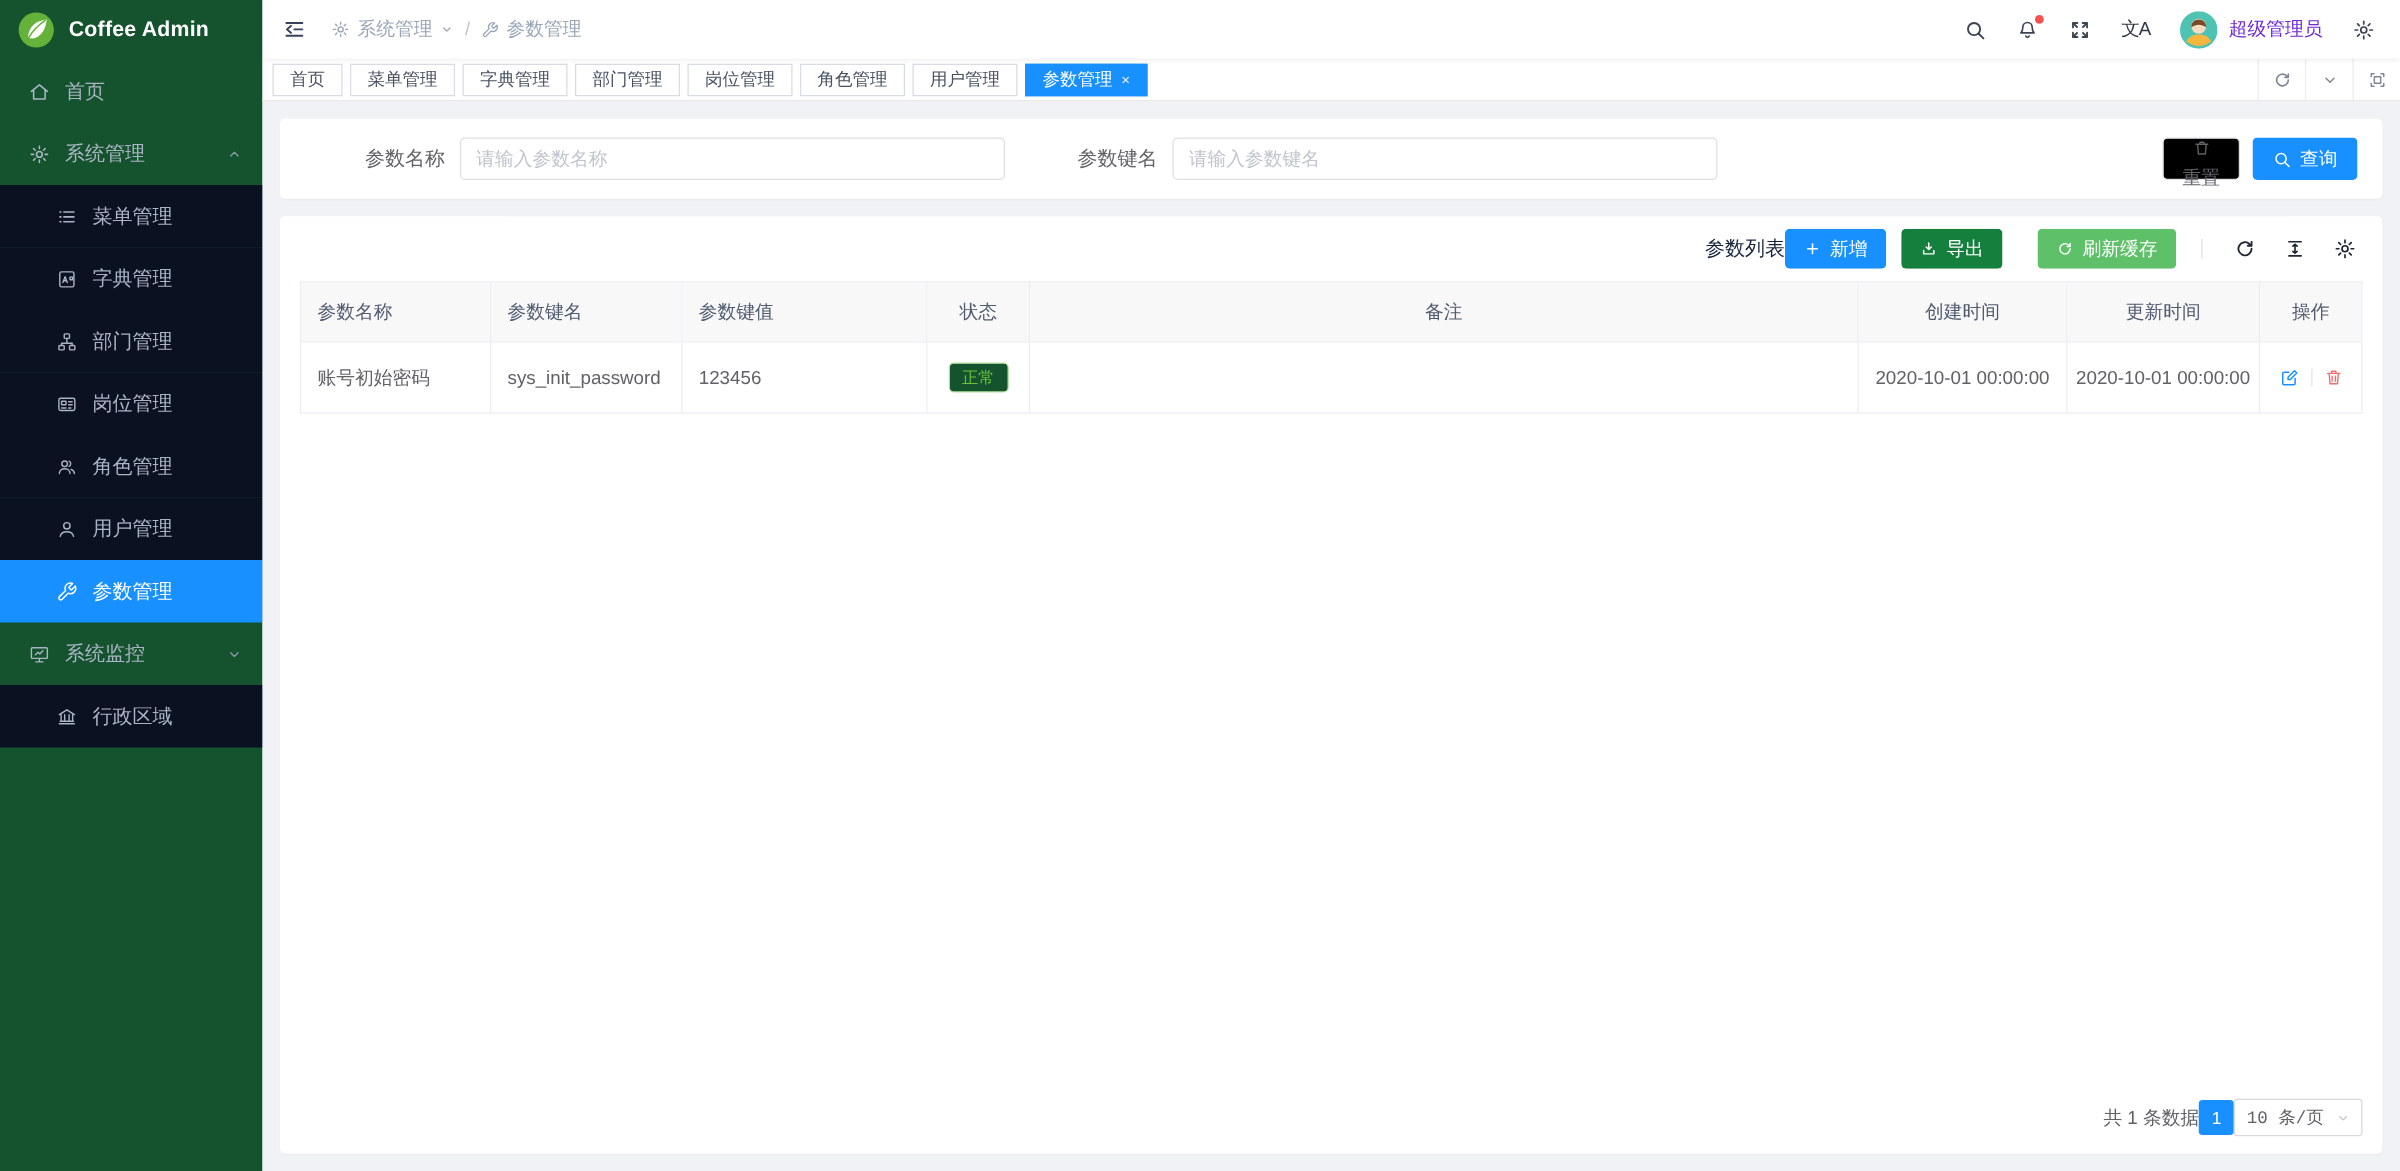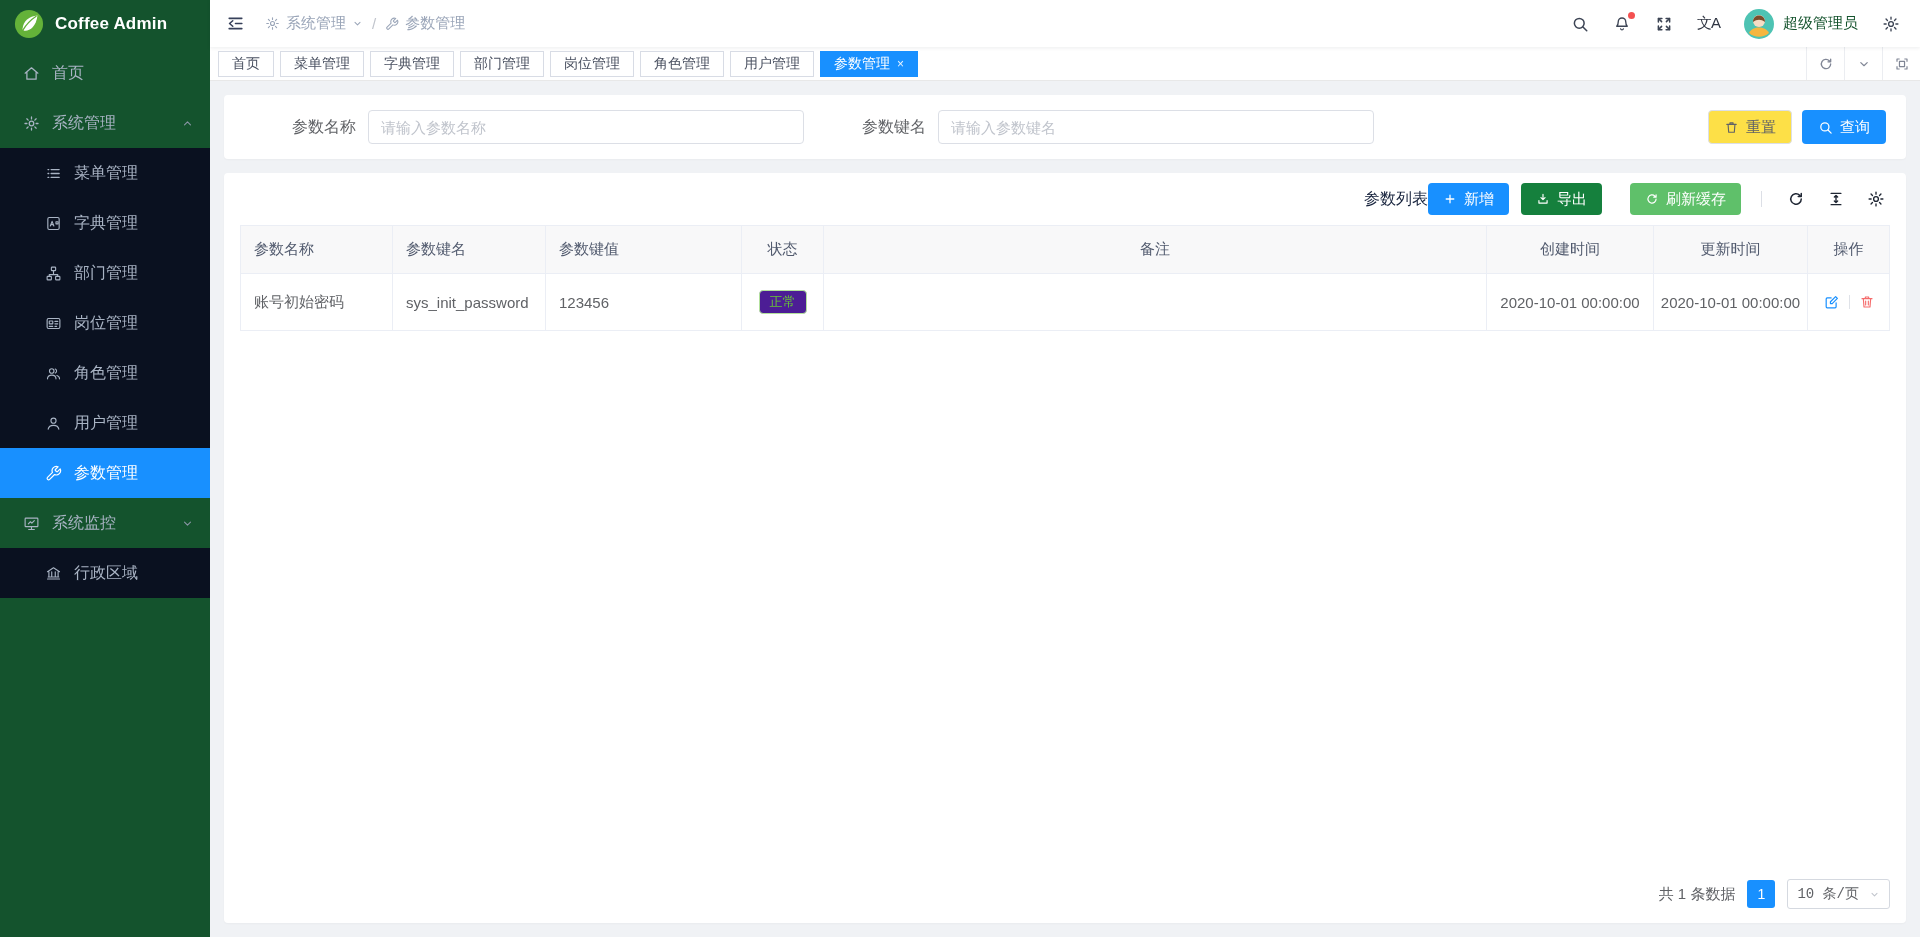--- a/index.html
+++ b/index.html
@@ -29,21 +29,21 @@
   .header { height:47px; flex:0 0 47px; background:#fff; display:flex; align-items:center; padding:0 20px 0 16px; box-shadow:0 1px 4px rgba(0,21,41,.08); position:relative; z-index:3; }
   .collapse-btn { color:#37405a; cursor:pointer; display:flex; }
   .breadcrumb { display:flex; align-items:center; gap:7px; margin-left:20px; color:#9aa5b8; font-size:15px; }
   .breadcrumb .sep { color:#c0c4cc; margin:0 2px; }
   .bc-item { display:flex; align-items:center; gap:6px; cursor:pointer; }
   .header-right { margin-left:auto; display:flex; align-items:center; gap:24px; color:#3c4454; }
   .h-icon { cursor:pointer; display:flex; position:relative; }
   .bell-dot { position:absolute; top:-3px; right:-4px; width:7px; height:7px; border-radius:50%; background:#f45151; }
   .translate { font-size:15px; color:#2f3542; cursor:pointer; letter-spacing:-1px; }
   .user-box { display:flex; align-items:center; gap:9px; cursor:pointer; }
-  .username { color:#14532d; font-size:15px; }
+  .username { color:#6d28d9; font-size:15px; }
 
   
   .tabbar { height:34px; flex:0 0 34px; background:#fff; border-bottom:1px solid #e8e8e8; display:flex; align-items:center; padding-left:8px; position:relative; z-index:2; }
   .tab { height:26px; display:inline-flex; align-items:center; padding:0 13px; margin-right:6px; border:1px solid #d8dce5; background:#fff; color:#495060; font-size:14px; cursor:pointer; gap:7px; }
   .tab.active { background:#1890ff; border-color:#1890ff; color:#fff; }
   .tab-close { font-size:12px; line-height:1; opacity:.9; }
   .tabbar-controls { margin-left:auto; display:flex; height:100%; }
   .tb-ctl { width:38px; height:100%; display:flex; align-items:center; justify-content:center; border-left:1px solid #ebedf1; color:#808695; cursor:pointer; }
 
   
@@ -53,46 +53,46 @@
   
   .search-card { height:64px; flex:0 0 64px; display:flex; align-items:center; padding:0 20px; }
   .field { display:flex; align-items:center; }
   .field-1 { margin-left:48px; }
   .field-2 { margin-left:58px; }
   .field label { font-size:16px; color:#606266; margin-right:12px; white-space:nowrap; }
   .field input { width:436px; height:34px; border:1px solid #dcdfe6; border-radius:4px; padding:0 12px; font-size:15px; color:#606266; outline:none; }
   .field input::placeholder { color:#c0c4cc; }
   .search-actions { margin-left:auto; display:flex; gap:10px; }
   .btn { height:34px; display:inline-flex; align-items:center; gap:7px; padding:0 15px; border-radius:4px; font-size:15px; cursor:pointer; border:1px solid transparent; white-space:nowrap; }
-  .btn-plain { background:#fde047; border-color:#dcdfe6; color:#606266; }
+  .btn-plain { background:#000000; border-color:#dcdfe6; color:#606266;flex-direction:column; }
   .btn-primary { background:#1890ff; color:#fff; }
   .btn-warning { background:#15803d; color:#fff; }
   .btn-success { background:#5fc06a; color:#fff;margin-left:16px; }
   .btn-sm { height:32px; font-size:15px; padding:0 14px; }
 
   
   .table-card { flex:1; display:flex; flex-direction:column; padding:0 16px; min-height:0; }
   .card-head { height:52px; flex:0 0 52px; display:flex; align-items:center; }
   .card-title { font-size:16px; color:#17233d; }
   .toolbar { margin-left:auto; display:flex; align-items:center; gap:12px; }
   .toolbar-divider { width:1px; height:16px; background:#dcdfe6; margin:0 8px; }
   .tool-icon { color:#1f2633; cursor:pointer; display:flex; margin:0 5px; }
 
   table { width:100%; border-collapse:collapse; table-layout:fixed; }
   th,td { border:1px solid #ebeef5; height:48px; font-size:15px; text-align:center; overflow:hidden; }
   th { background:#f8f8f9; color:#515a6e; font-weight:400; }
   td { color:#606266; height:57px; }
   .al { text-align:left; padding-left:13px; }
-  .status-badge { display:inline-block; padding:3px 10px; font-size:13px; color:#67c23a; background:#4c1d95; border:1px solid #b3e19d; border-radius:4px; line-height:1.3; }
+  .status-badge { display:inline-block; padding:3px 10px; font-size:13px; color:#67c23a; background:#14532d; border:1px solid #b3e19d; border-radius:4px; line-height:1.3; }
   .op-cell { display:flex; align-items:center; justify-content:center; gap:9px; height:100%; }
   .op-edit { color:#1890ff; cursor:pointer; display:flex; }
   .op-del { color:#f56c6c; cursor:pointer; display:flex; }
   .op-sep { width:1px; height:14px; background:#dfe2e8; }
 
-  .pagination { margin-top:auto; height:58px; flex:0 0 58px; display:flex; align-items:center; justify-content:flex-end; gap:12px; font-size:15px; color:#606266; }
+  .pagination { margin-top:auto; height:58px; flex:0 0 58px; display:flex; align-items:center; justify-content:flex-end; font-size:15px; color:#606266; }
   .page-num { width:28px; height:28px; background:#1890ff; color:#fff; border-radius:3px; display:flex; align-items:center; justify-content:center; font-size:14px; cursor:pointer; }
   .page-size { height:30px; border:1px solid #d5d9e0; border-radius:3px; display:flex; align-items:center; gap:10px; padding:0 9px; font-size:14px; color:#606266; cursor:pointer; background:#fff;font-family:Liberation Mono, monospace; }
   .page-size .chev { color:#c0c4cc; display:flex; }
 </style>
 </head>
 <body>
 
 <aside class="sidebar">
   <div class="logo-row">
     <span>

